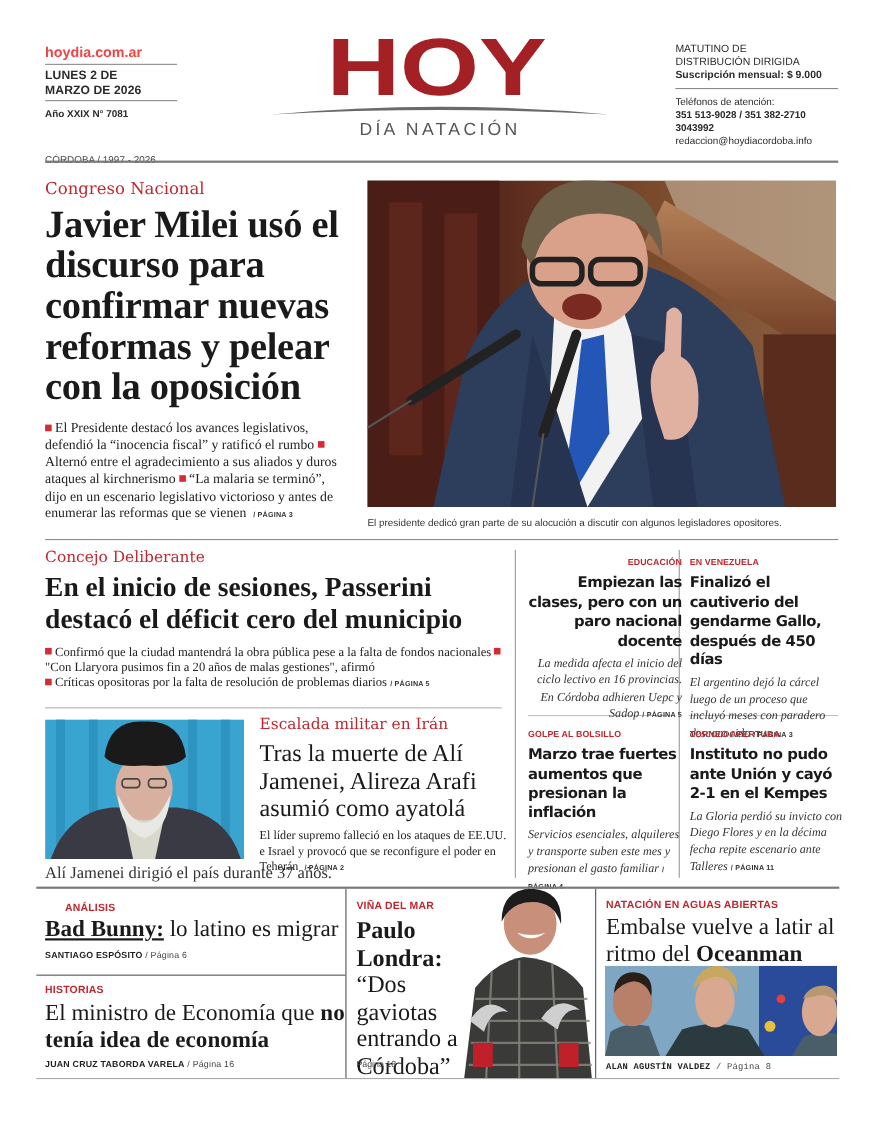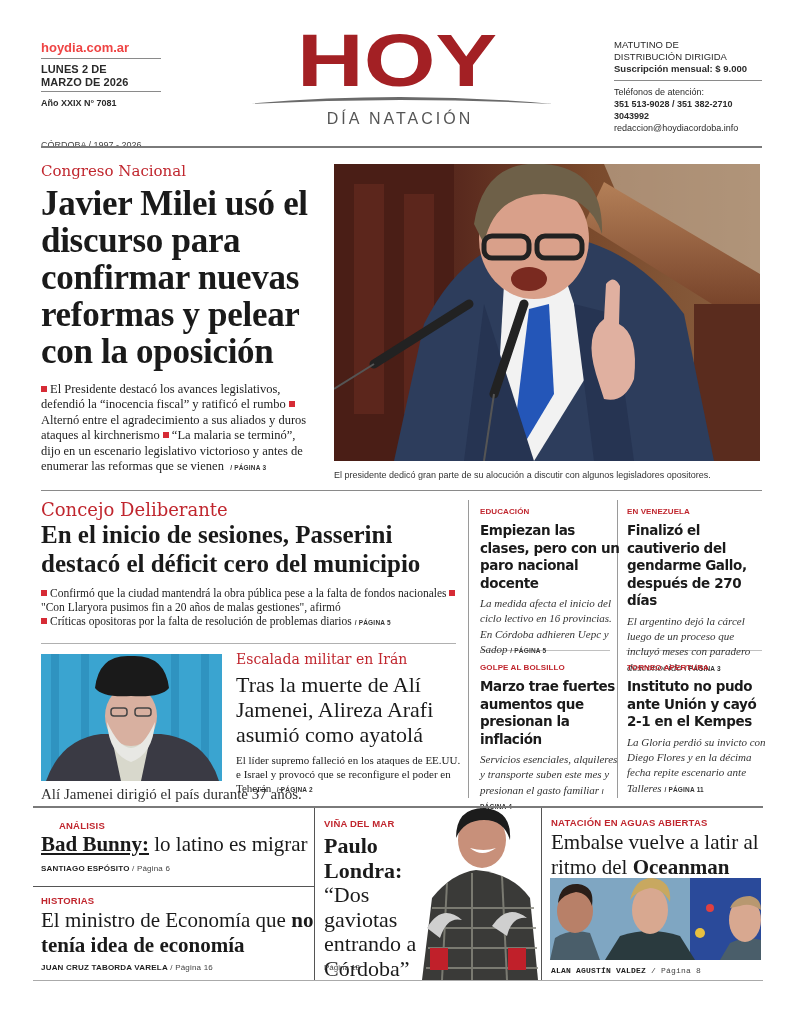--- a/index.html
+++ b/index.html
@@ -25,21 +25,21 @@
   .lead-kicker { left: 41px; top: 162px; font-size: 15px; }
   .lead-head { left: 41px; top: 185px; width: 280px; font: bold 35px/37px "Liberation Serif", serif; color: #1a1a1a; letter-spacing: -0.3px; }
   .lead-body { left: 41px; top: 382px; width: 270px; font: 12.5px/15.4px "Liberation Serif", serif; color: #222; }
   .sq { display: inline-block; width: 6px; height: 6px; background: #d62b35; vertical-align: 1px; margin-right: 3px; }
   .pg { font: bold 6.5px "Liberation Sans", sans-serif; letter-spacing: 0.2px; color: #333; }
   .lead-photo { left: 334px; top: 164px; width: 426px; height: 297px; overflow: hidden; }
   .caption { font: 9px "Liberation Sans", sans-serif; color: #333; }
   .lead-caption { left: 334px; top: 470px; }
 
   
-  .s2-kicker { left: 41px; top: 499px; font-size: 18px; }
+  .s2-kicker { left: 41px; top: 499px; font-size: 14px; }
   .s2-head { left: 41px; top: 520px; width: 430px; font: bold 25px/29px "Liberation Serif", serif; color: #1a1a1a; }
   .s2-body { left: 41px; top: 586px; width: 430px; font: 11.5px/14.2px "Liberation Serif", serif; color: #222; }
 
   
   .iran-photo { left: 41px; top: 654px; width: 181px; height: 127px; overflow: hidden; }
   .iran-caption { left: 41px; top: 786px; font-size: 9px; }
   .iran-kicker { left: 236px; top: 651px; font-size: 14px; }
   .iran-head { left: 236px; top: 672px; width: 230px; font: 22px/25px "Liberation Serif", serif; color: #1a1a1a; }
   .iran-body { left: 236px; top: 753px; width: 230px; font: 11px/14.2px "Liberation Serif", serif; color: #222; }
 
@@ -182,28 +182,28 @@
 <div class="abs iran-body">
   <span>El líder supremo falleció en los ataques de EE.UU. e Israel y provocó que se reconfigure el poder en Teherán</span>
   &nbsp;<span class="pg">/ PÁGINA 2</span>
 </div>
 
 <div class="vrule" style="left:468px;top:500px;height:298px;"></div>
 <div class="vrule" style="left:617px;top:500px;height:298px;"></div>
 <div class="rule" style="left:480px;top:650px;width:130px;height:1px;background:#c0c0c0;"></div>
 <div class="rule" style="left:626px;top:650px;width:136px;height:1px;background:#c0c0c0;"></div>
 
-<div class="abs brief" style="left:480px;top:507px;">
+<div class="abs brief" style="left:480px;top:507px;text-align:right;">
   <div class="brief-kicker">EDUCACIÓN</div>
   <div class="brief-head">Empiezan las clases, pero con un paro nacional docente</div>
   <div class="brief-body"><span>La medida afecta el inicio del ciclo lectivo en 16 provincias. En Córdoba adhieren Uepc y Sadop</span> <span class="pg">/ PÁGINA 5</span></div>
 </div>
 <div class="abs brief" style="left:627px;top:507px;width:140px;">
   <div class="brief-kicker">EN VENEZUELA</div>
-  <div class="brief-head">Finalizó el cautiverio del gendarme Gallo, después de 270 días</div>
+  <div class="brief-head">Finalizó el cautiverio del gendarme Gallo, después de 450 días</div>
   <div class="brief-body"><span>El argentino dejó la cárcel luego de un proceso que incluyó meses con paradero desconocido</span> <span class="pg">/ PÁGINA 3</span></div>
 </div>
 <div class="abs brief" style="left:480px;top:663px;">
   <div class="brief-kicker">GOLPE AL BOLSILLO</div>
   <div class="brief-head">Marzo trae fuertes aumentos que presionan la inflación</div>
   <div class="brief-body"><span>Servicios esenciales, alquileres y transporte suben este mes y presionan el gasto familiar</span> <span class="pg">/ PÁGINA 4</span></div>
 </div>
 <div class="abs brief" style="left:627px;top:663px;width:140px;">
   <div class="brief-kicker">TORNEO APERTURA</div>
   <div class="brief-head">Instituto no pudo ante Unión y cayó 2-1 en el Kempes</div>

